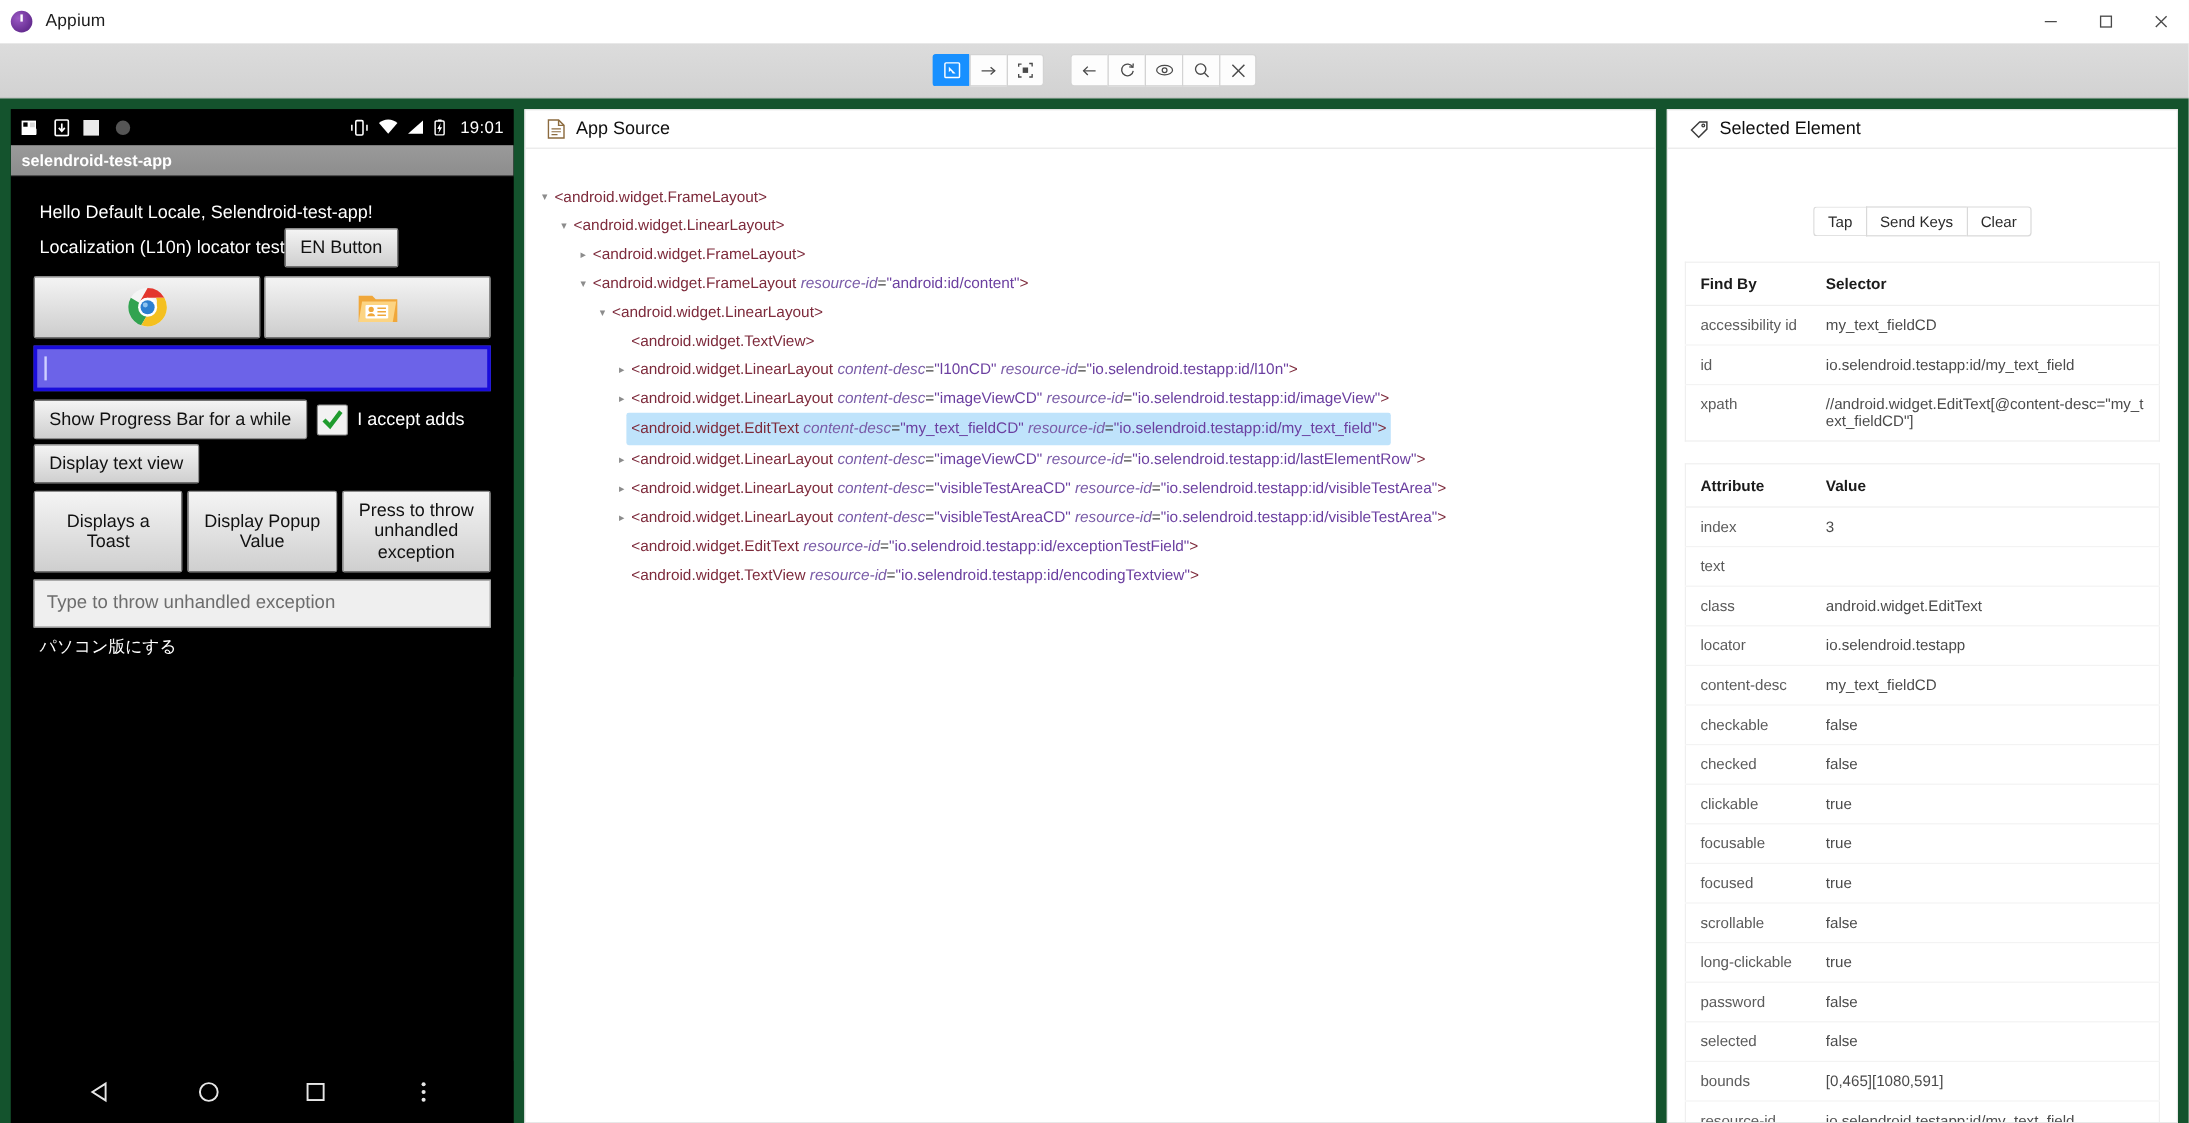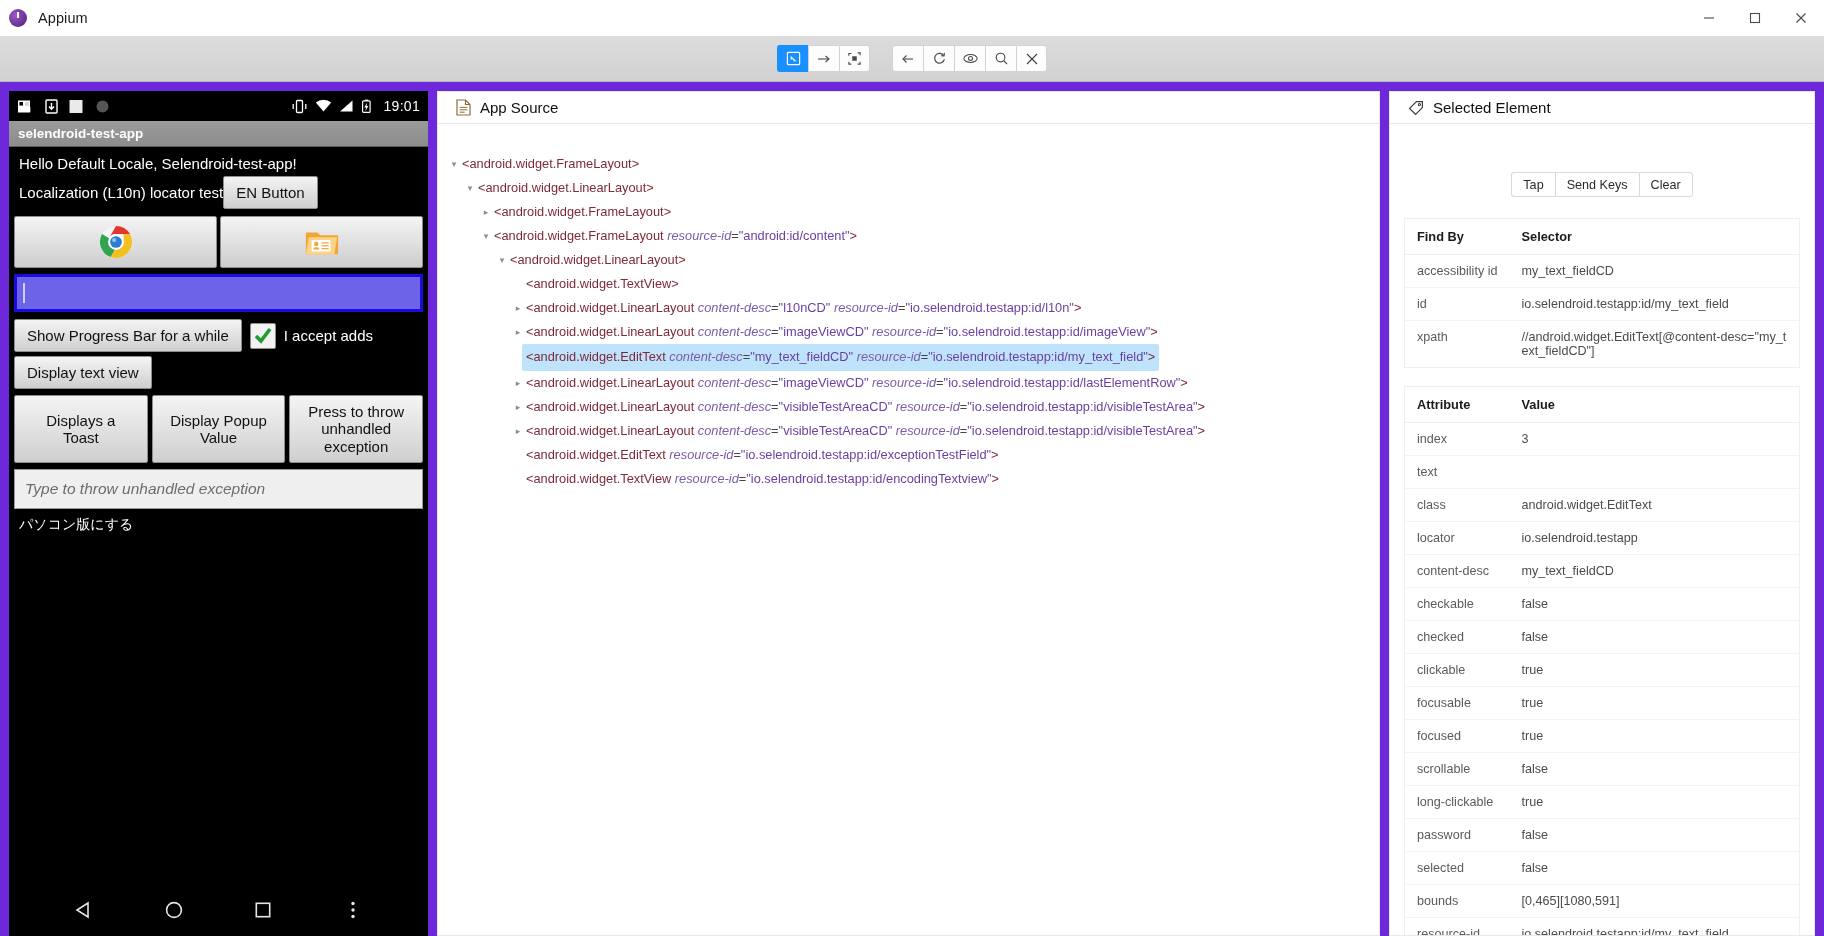--- a/index.html
+++ b/index.html
@@ -56,21 +56,21 @@
     cursor: pointer;
   }
   .tbtn:first-child { border-radius: 3px 0 0 3px; }
   .tbtn:last-child  { border-radius: 0 3px 3px 0; border-right-width: 1px; }
   .tbtn.active { background: #1890ff; border-color: #1890ff; color: #fff; }
 
   
   .body {
     height: calc(936px - 36px - 46px);
     display: flex;
-    background: #6d28d9;
+    background: #14532d;
     padding: 9px 9px 0 9px;
     gap: 9px;
   }
 
   
   .device-pane {
     width: 419px; flex: none;
     background: #000;
     position: relative;
     overflow: hidden;
@@ -85,21 +85,21 @@
   .sb-ico { display: block; }
   .sb-clock { font-size: 14px; color: #fff; margin-left: 4px; letter-spacing: .3px; }
 
   .app-title-bar {
     height: 26px;
     background: linear-gradient(#9a9a9a, #8d8d8d);
     color: #fff; font-size: 13.5px; font-weight: bold;
     display: flex; align-items: center; padding-left: 9px;
     border-bottom: 1px solid #5c5c5c;
   }
-  .dev-body { padding: 2px; background: #000; color: #fff; }
+  .dev-body { padding: 16px; background: #000; color: #fff; }
   .dev-text {
     font-size: 15px; color: #fff; padding: 6px 8px 4px 8px;
   }
   .row-l10n {
     display: flex; align-items: center; padding: 0 8px 4px 8px; gap: 0;
   }
   .row-l10n .lbl { font-size: 15px; color: #fff; }
   .abtn {
     background: linear-gradient(#f4f4f4, #cfcfcf);
     border: 1px solid #8d8d8d;
@@ -134,21 +134,21 @@
   }
   .chk svg { display: block; }
   .chk-label { color: #fff; font-size: 15px; }
   .row3 { padding: 4px 3px 0 3px; display: flex; }
   .row4 { display: flex; gap: 4px; padding: 6px 3px 0 3px; }
   .row4 .abtn { flex: 1; display: flex; align-items: center; justify-content: center; min-height: 62px; line-height: 1.15; }
   .hint-field {
     margin: 6px 3px 0 3px; height: 40px;
     background: #efefef; border: 1px solid #9a9a9a;
     display: flex; align-items: center; padding-left: 10px;
-    color: #6d6d6d; font-size: 15.5px; font-style: italic;
+    color: #6d6d6d; font-size: 15.5px;
   }
   .jp-text { color: #fff; font-size: 14px; padding: 7px 8px 0 8px; }
   .nav-bar {
     position: absolute; left: 0; right: 0; bottom: 0; height: 52px;
     background: #000; display: flex; align-items: center;
     justify-content: space-around; padding: 0 30px;
   }
   .nav-bar svg { display: block; }
 
   

